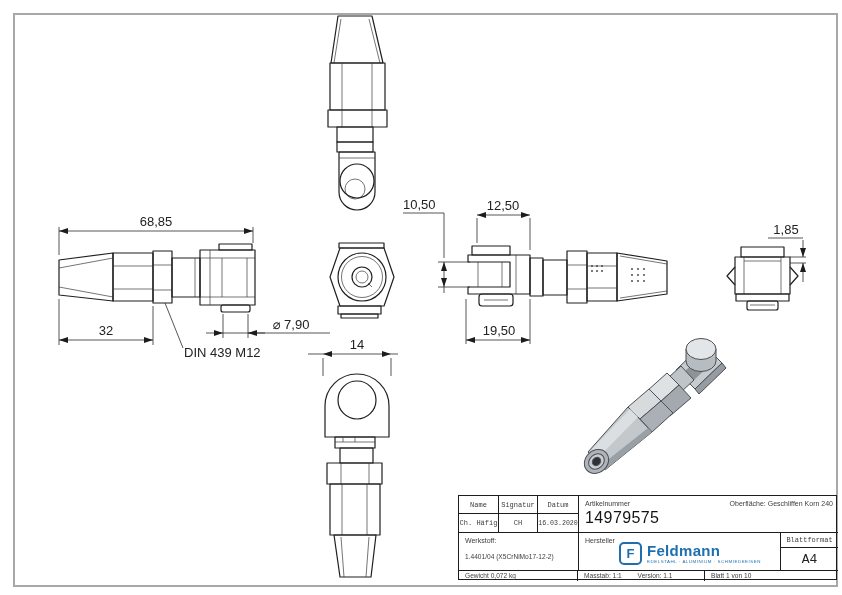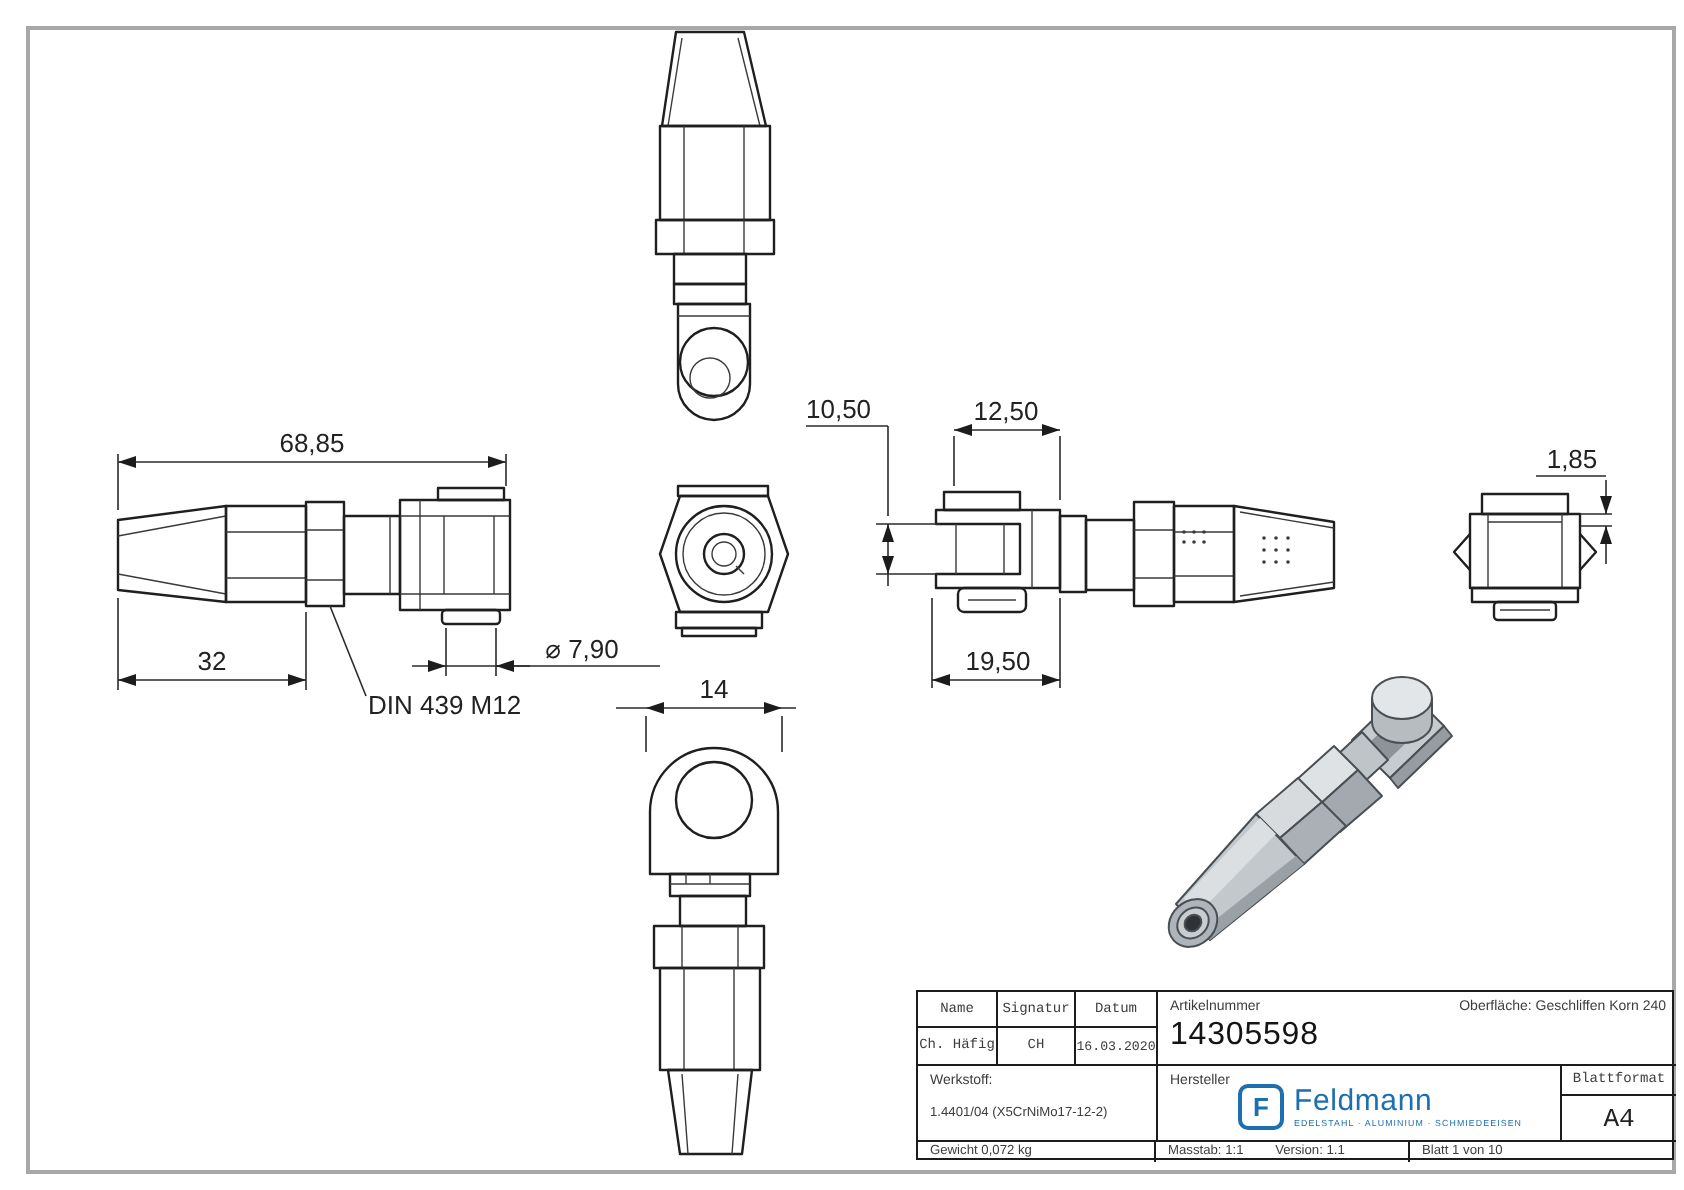--- a/index.html
+++ b/index.html
@@ -23,21 +23,21 @@
   .lab{font-size:7px;}
   .sm{font-size:6.6px;}
   .artnum{position:absolute;left:6px;top:13px;font-size:16px;color:#141414;letter-spacing:0.4px;}
   .a4{font-size:13px;color:#222;}
   .abs{position:absolute;}
   .logo{position:absolute;left:40px;top:9px;display:flex;align-items:center;gap:5px;}
   .logo-box{width:19px;height:19px;border:2.2px solid #1d6fb0;border-radius:5px;
             display:flex;align-items:center;justify-content:center;
             font-weight:bold;font-size:13px;color:#1d6fb0;}
   .logo-col{display:flex;flex-direction:column;}
-  .logo-name{font-size:15px;font-weight:400;color:#1d6fb0;letter-spacing:0.3px;line-height:15px;}
+  .logo-name{font-size:15px;font-weight:700;color:#1d6fb0;letter-spacing:0.3px;line-height:15px;}
   .logo-sub{font-size:4.4px;color:#1d6fb0;letter-spacing:0.55px;margin-top:1px;white-space:nowrap;}
 </style>
 </head>
 <body>
 
 <div class="sheet">
 
   <svg width="842" height="595" viewBox="0 0 842 595">
     <defs>
       <marker id="arr" markerWidth="10" markerHeight="10" refX="9" refY="3" orient="auto-start-reverse" markerUnits="userSpaceOnUse">
@@ -228,21 +228,21 @@
     <div class="cell br bb ctr lab" style="left:40px;top:0;width:39px;height:18px;">Signatur</div>
     <div class="cell br bb ctr lab" style="left:79px;top:0;width:41px;height:18px;">Datum</div>
 
     <div class="cell br bb ctr lab" style="left:0;top:18px;width:40px;height:19px;">Ch. Häfig</div>
     <div class="cell br bb ctr lab" style="left:40px;top:18px;width:39px;height:19px;">CH</div>
     <div class="cell br bb ctr sm" style="left:79px;top:18px;width:41px;height:19px;">16.03.2020</div>
 
     <div class="cell bb" style="left:120px;top:0;width:259px;height:37px;">
       <span class="abs lab" style="left:6px;top:4px;">Artikelnummer</span>
       <span class="abs lab" style="right:5px;top:4px;"><span>Oberfläche:</span>&nbsp;<span>Geschliffen Korn 240</span></span>
-      <div class="artnum">14305598</div>
+      <div class="artnum">14979575</div>
     </div>
 
     <div class="cell br bb" style="left:0;top:37px;width:120px;height:38px;">
       <span class="abs lab" style="left:6px;top:4px;">Werkstoff:</span>
       <span class="abs sm" style="left:6px;top:20px;">1.4401/04 (X5CrNiMo17-12-2)</span>
     </div>
 
     <div class="cell br bb" style="left:120px;top:37px;width:202px;height:38px;">
       <span class="abs lab" style="left:6px;top:4px;">Hersteller</span>
       <div class="logo">

